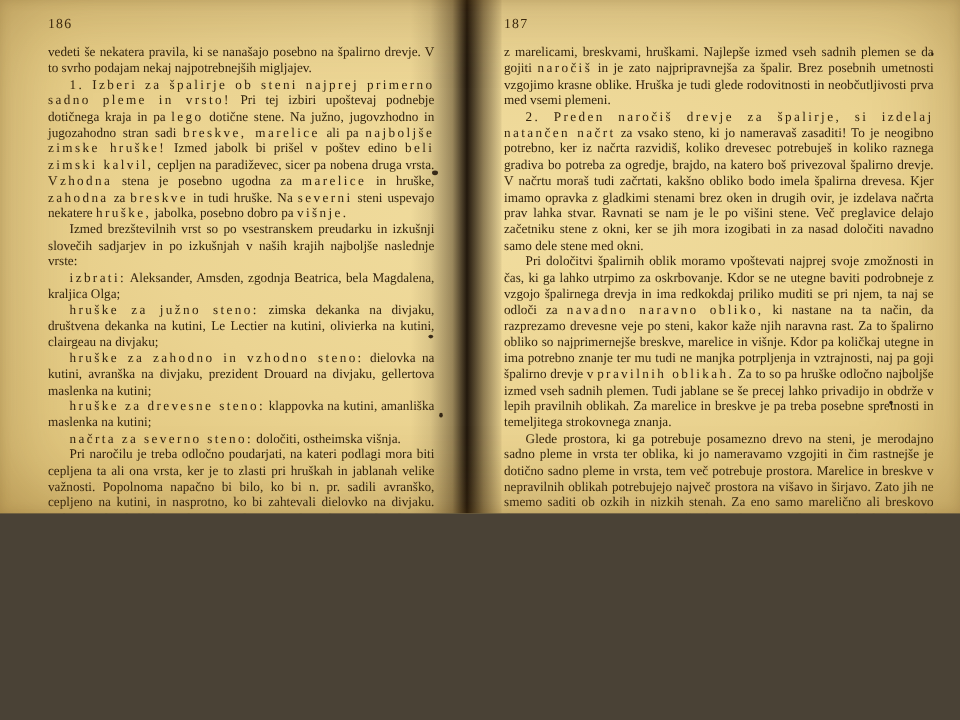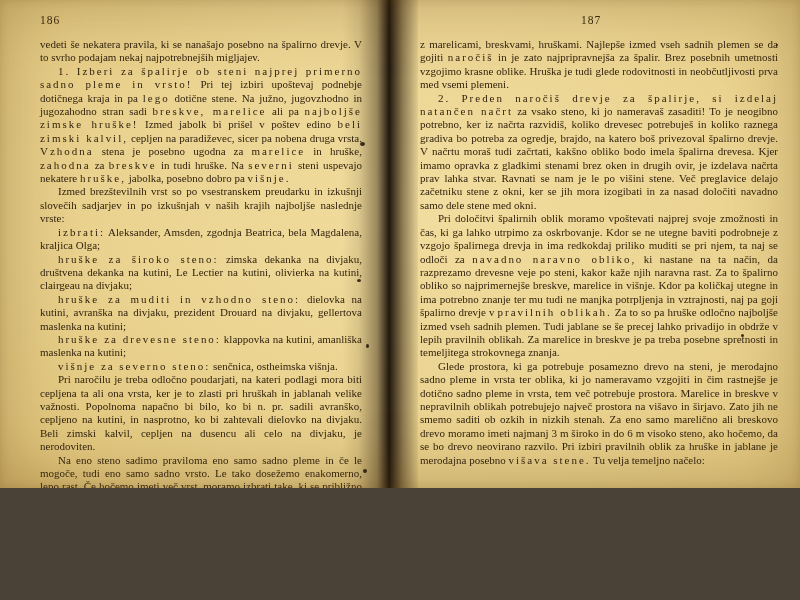--- a/index.html
+++ b/index.html
@@ -1,27 +1,27 @@
 <!DOCTYPE html>
 <html><head>
 <meta charset="utf-8">
 <style>
   html,body{margin:0;padding:0;background:#4a4236;}
   .scan{
-    position:relative;width:800px;height:488px;overflow:hidden;
+    position:relative;width:800px;height:428px;overflow:hidden;
     background:radial-gradient(ellipse at 55% 42%, #f1dd9f 0%, #ebd492 50%, #e0c57c 88%, #d8ba6e 100%);
     font-family:"Liberation Serif","DejaVu Serif",serif;
   }
   .vignette{position:absolute;inset:0;pointer-events:none;z-index:6;
     box-shadow:inset 0 0 70px rgba(95,62,18,.33), inset 0 0 10px rgba(95,62,18,.18);}
   .page{position:absolute;top:14px;z-index:2;}
   .page-left{left:40px;width:322px;}
   .page-right{left:420px;width:358px;}
   .pagenum{font-size:11.5px;color:#38270f;letter-spacing:1px;margin-bottom:12px;}
-  .pagenum.right{text-align:center;padding-right:16px;}
+  .pagenum.right{text-align:left;padding-right:16px;}
   .text-block p{margin:0;text-align:justify;font-size:11px;line-height:13.4px;color:#33240f;}
   .text-block p.indent{text-indent:18px;}
   .spaced{letter-spacing:.18em;}
   .gutter{position:absolute;left:342px;top:0;width:76px;height:600px;z-index:3;
     background:linear-gradient(90deg,
       rgba(40,25,8,0) 0%,
       rgba(40,25,8,.10) 22%,
       rgba(36,21,6,.42) 46%,
       rgba(18,9,2,.93) 62%,
       rgba(36,21,6,.48) 80%,
@@ -34,24 +34,24 @@
 
 <div class="scan">
 
   <div class="page page-left">
     <div class="pagenum">186</div>
     <div class="text-block">
         <p class=""><span class="plain">vedeti še nekatera pravila, ki se nanašajo posebno na špalirno drevje. V to svrho podajam nekaj najpotrebnejših migljajev.</span></p>
         <p class="indent"><span class="spaced">1. Izberi za špalirje ob steni najprej primerno sadno pleme in vrsto!</span><span class="plain"> Pri tej izbiri upoštevaj podnebje dotičnega kraja in pa </span><span class="spaced">lego</span><span class="plain"> dotične stene. Na južno, jugovzhodno in jugozahodno stran sadi </span><span class="spaced">breskve, marelice</span><span class="plain"> ali pa </span><span class="spaced">najboljše zimske hruške!</span><span class="plain"> Izmed jabolk bi prišel v poštev edino </span><span class="spaced">beli zimski kalvil,</span><span class="plain"> cepljen na paradiževec, sicer pa nobena druga vrsta. </span><span class="spaced">Vzhodna</span><span class="plain"> stena je posebno ugodna za </span><span class="spaced">marelice</span><span class="plain"> in hruške, </span><span class="spaced">zahodna</span><span class="plain"> za </span><span class="spaced">breskve</span><span class="plain"> in tudi hruške. Na </span><span class="spaced">severni</span><span class="plain"> steni uspevajo nekatere </span><span class="spaced">hruške,</span><span class="plain"> jabolka, posebno dobro pa </span><span class="spaced">višnje.</span></p>
         <p class="indent"><span class="plain">Izmed brezštevilnih vrst so po vsestranskem preudarku in izkušnji slovečih sadjarjev in po izkušnjah v naših krajih najboljše naslednje vrste:</span></p>
         <p class="indent"><span class="spaced">izbrati:</span><span class="plain"> Aleksander, Amsden, zgodnja Beatrica, bela Magdalena, kraljica Olga;</span></p>
-        <p class="indent"><span class="spaced">hruške za široko steno:</span><span class="plain"> zimska dekanka na divjaku, društvena dekanka na kutini, Le Lectier na kutini, olivierka na kutini, clairgeau na divjaku;</span></p>
-        <p class="indent"><span class="spaced">hruške za muditi in vzhodno steno:</span><span class="plain"> dielovka na kutini, avranška na divjaku, prezident Drouard na divjaku, gellertova maslenka na kutini;</span></p>
+        <p class="indent"><span class="spaced">hruške za južno steno:</span><span class="plain"> zimska dekanka na divjaku, društvena dekanka na kutini, Le Lectier na kutini, olivierka na kutini, clairgeau na divjaku;</span></p>
+        <p class="indent"><span class="spaced">hruške za zahodno in vzhodno steno:</span><span class="plain"> dielovka na kutini, avranška na divjaku, prezident Drouard na divjaku, gellertova maslenka na kutini;</span></p>
         <p class="indent"><span class="spaced">hruške za drevesne steno:</span><span class="plain"> klappovka na kutini, amanliška maslenka na kutini;</span></p>
-        <p class="indent"><span class="spaced">višnje za severno steno:</span><span class="plain"> senčnica, ostheimska višnja.</span></p>
+        <p class="indent"><span class="spaced">načrta za severno steno:</span><span class="plain"> določiti, ostheimska višnja.</span></p>
         <p class="indent"><span class="plain">Pri naročilu je treba odločno poudarjati, na kateri podlagi mora biti cepljena ta ali ona vrsta, ker je to zlasti pri hruškah in jablanah velike važnosti. Popolnoma napačno bi bilo, ko bi n. pr. sadili avranško, cepljeno na kutini, in nasprotno, ko bi zahtevali dielovko na divjaku. Beli zimski kalvil, cepljen na dusencu ali celo na divjaku, je nerodoviten.</span></p>
         <p class="indent"><span class="plain">Na eno steno sadimo praviloma eno samo sadno pleme in če le mogoče, tudi eno samo sadno vrsto. Le tako dosežemo enakomerno, lepo rast. Če hočemo imeti več vrst, moramo izbrati take, ki se približno enako razvijajo. Jako neugoden vtis dela stena, ki je zasajena pomešano z več sadnimi plemeni, n. pr.</span></p>
       </div>
   </div>
 
   <div class="page page-right">
     <div class="pagenum right">187</div>
     <div class="text-block">
         <p class=""><span class="plain">z marelicami, breskvami, hruškami. Najlepše izmed vseh sadnih plemen se da gojiti </span><span class="spaced">naročiš</span><span class="plain"> in je zato najpripravnejša za špalir. Brez posebnih umetnosti vzgojimo krasne oblike. Hruška je tudi glede rodovitnosti in neobčutljivosti prva med vsemi plemeni.</span></p>
         <p class="indent"><span class="spaced">2. Preden naročiš drevje za špalirje, si izdelaj natančen načrt</span><span class="plain"> za vsako steno, ki jo nameravaš zasaditi! To je neogibno potrebno, ker iz načrta razvidiš, koliko drevesec potrebuješ in koliko raznega gradiva bo potreba za ogredje, brajdo, na katero boš privezoval špalirno drevje. V načrtu moraš tudi začrtati, kakšno obliko bodo imela špalirna drevesa. Kjer imamo opravka z gladkimi stenami brez oken in drugih ovir, je izdelava načrta prav lahka stvar. Ravnati se nam je le po višini stene. Več preglavice delajo začetniku stene z okni, ker se jih mora izogibati in za nasad določiti navadno samo dele stene med okni.</span></p>

